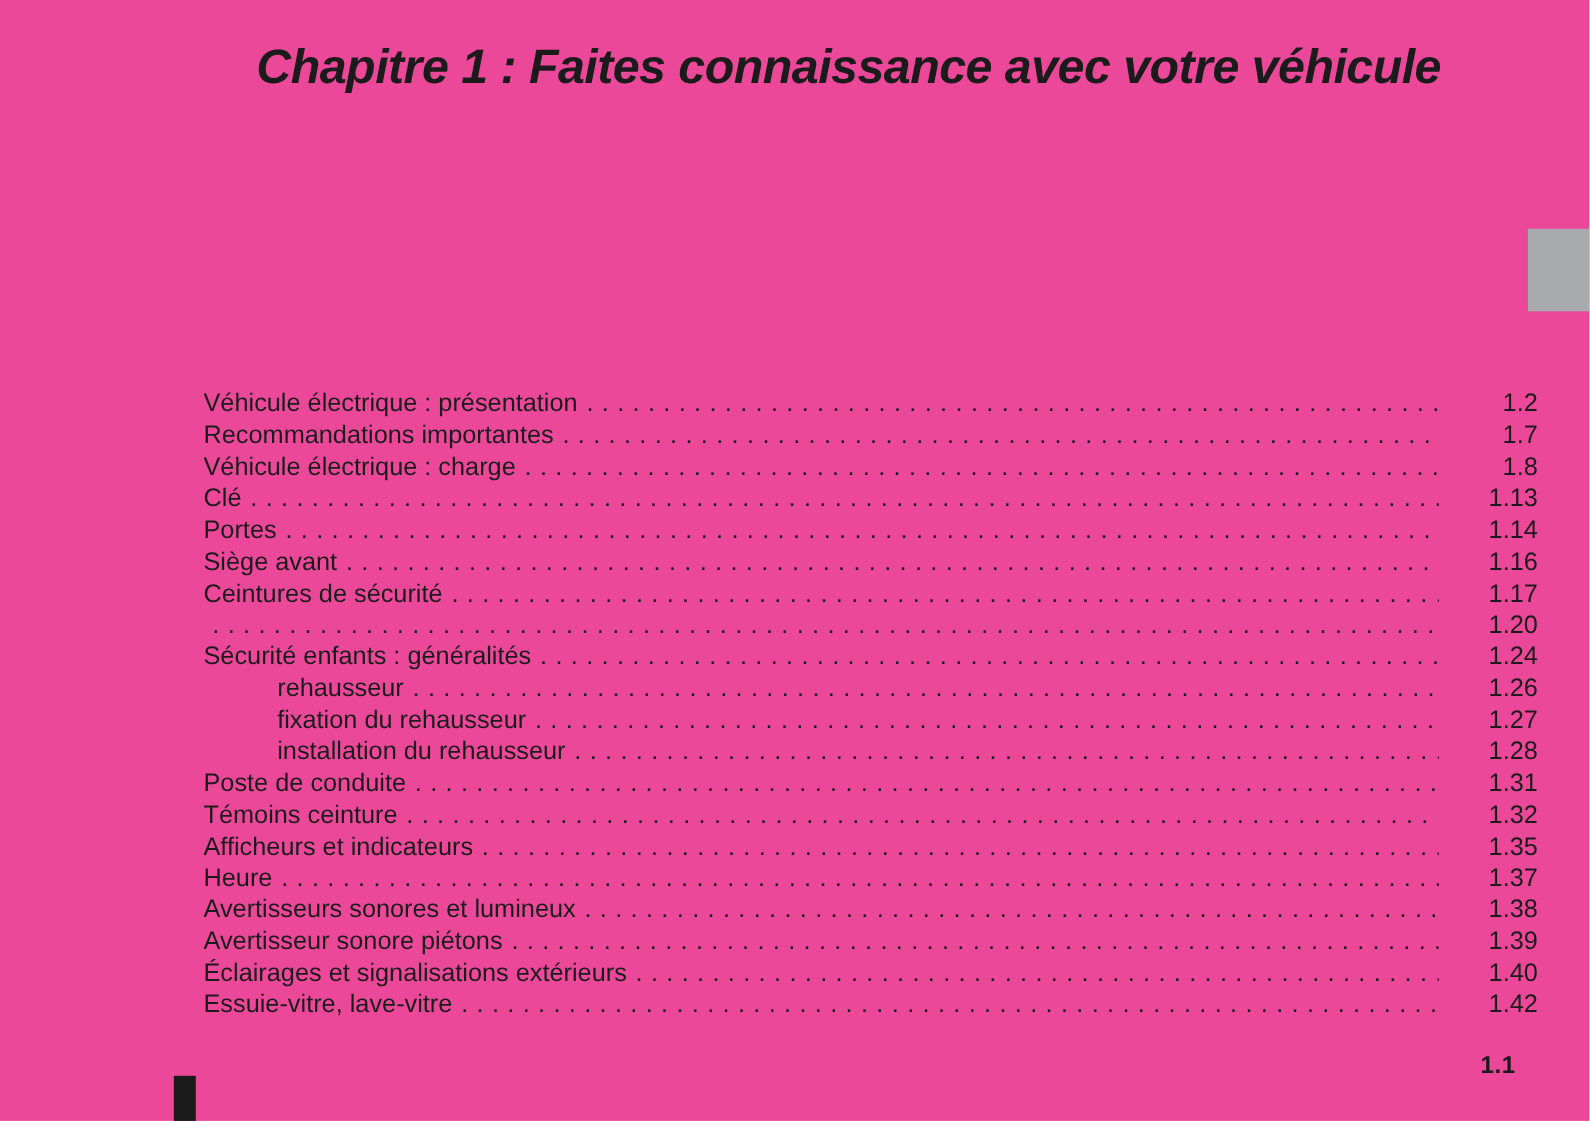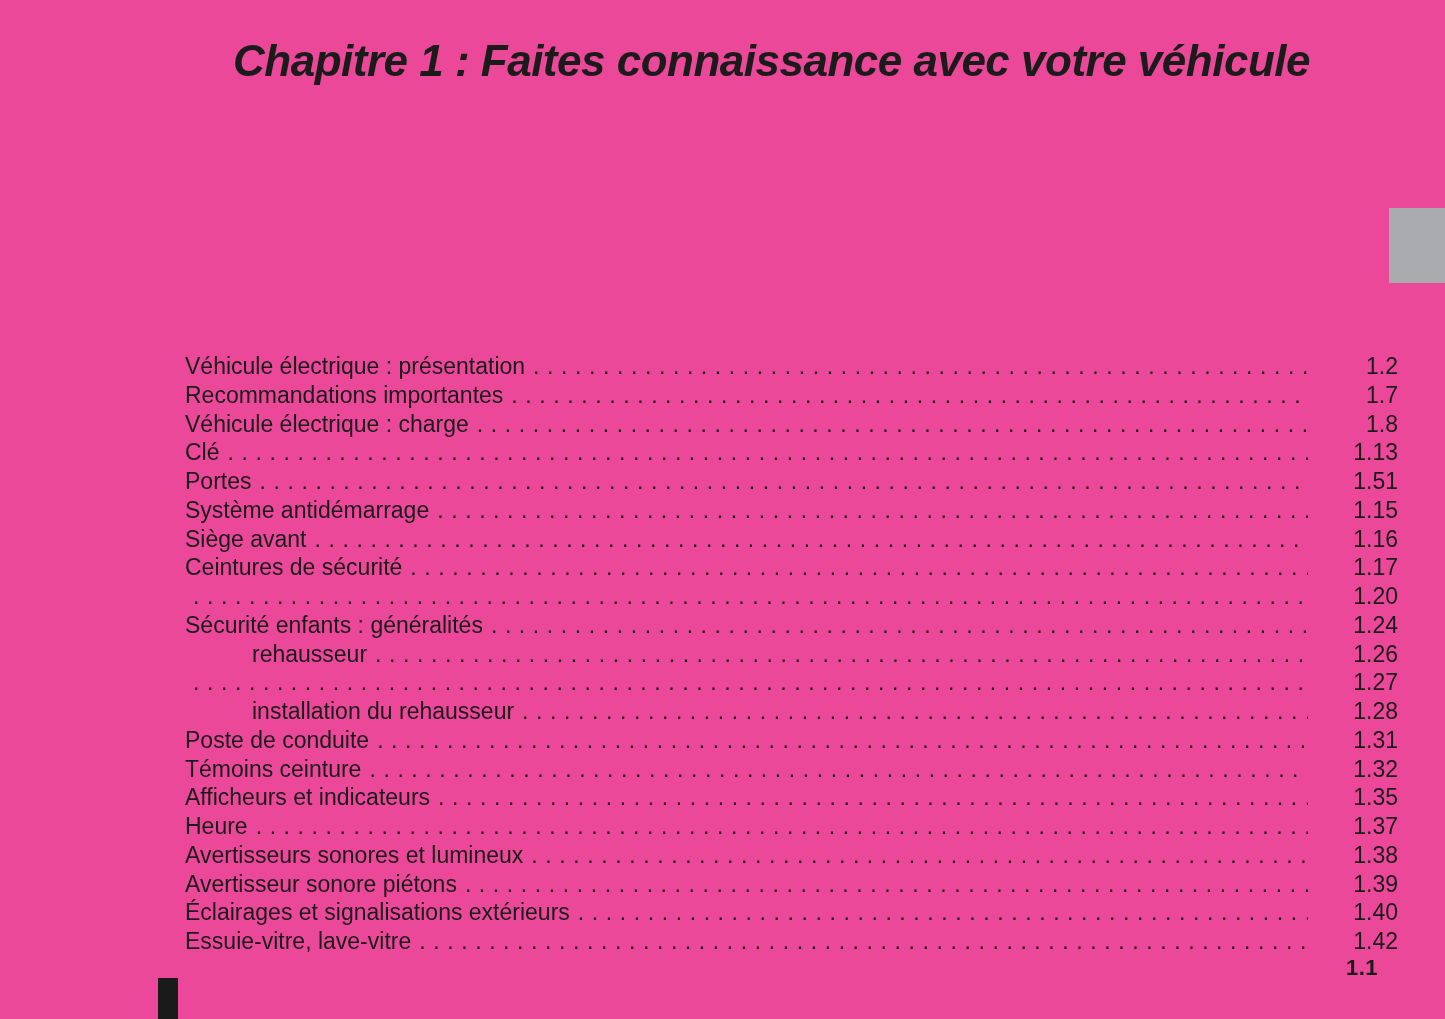--- a/index.html
+++ b/index.html
@@ -119,26 +119,21 @@
     <span class="toc-page">1.8</span>
   </div>
       <div class="toc-row">
     <span class="toc-label">Clé</span>
     <span class="toc-dots"></span>
     <span class="toc-page">1.13</span>
   </div>
       <div class="toc-row">
     <span class="toc-label">Portes</span>
     <span class="toc-dots"></span>
-    <span class="toc-page">1.51</span>
-  </div>
-      <div class="toc-row">
-    <span class="toc-label">Système antidémarrage</span>
-    <span class="toc-dots"></span>
-    <span class="toc-page">1.15</span>
+    <span class="toc-page">1.14</span>
   </div>
       <div class="toc-row">
     <span class="toc-label">Siège avant</span>
     <span class="toc-dots"></span>
     <span class="toc-page">1.16</span>
   </div>
       <div class="toc-row">
     <span class="toc-label">Ceintures de sécurité</span>
     <span class="toc-dots"></span>
     <span class="toc-page">1.17</span>
@@ -151,20 +146,21 @@
     <span class="toc-label">Sécurité enfants : généralités</span>
     <span class="toc-dots"></span>
     <span class="toc-page">1.24</span>
   </div>
       <div class="toc-row indent">
     <span class="toc-label">rehausseur</span>
     <span class="toc-dots"></span>
     <span class="toc-page">1.26</span>
   </div>
       <div class="toc-row indent">
+    <span class="toc-label">fixation du rehausseur</span>
     <span class="toc-dots"></span>
     <span class="toc-page">1.27</span>
   </div>
       <div class="toc-row indent">
     <span class="toc-label">installation du rehausseur</span>
     <span class="toc-dots"></span>
     <span class="toc-page">1.28</span>
   </div>
       <div class="toc-row">
     <span class="toc-label">Poste de conduite</span>

